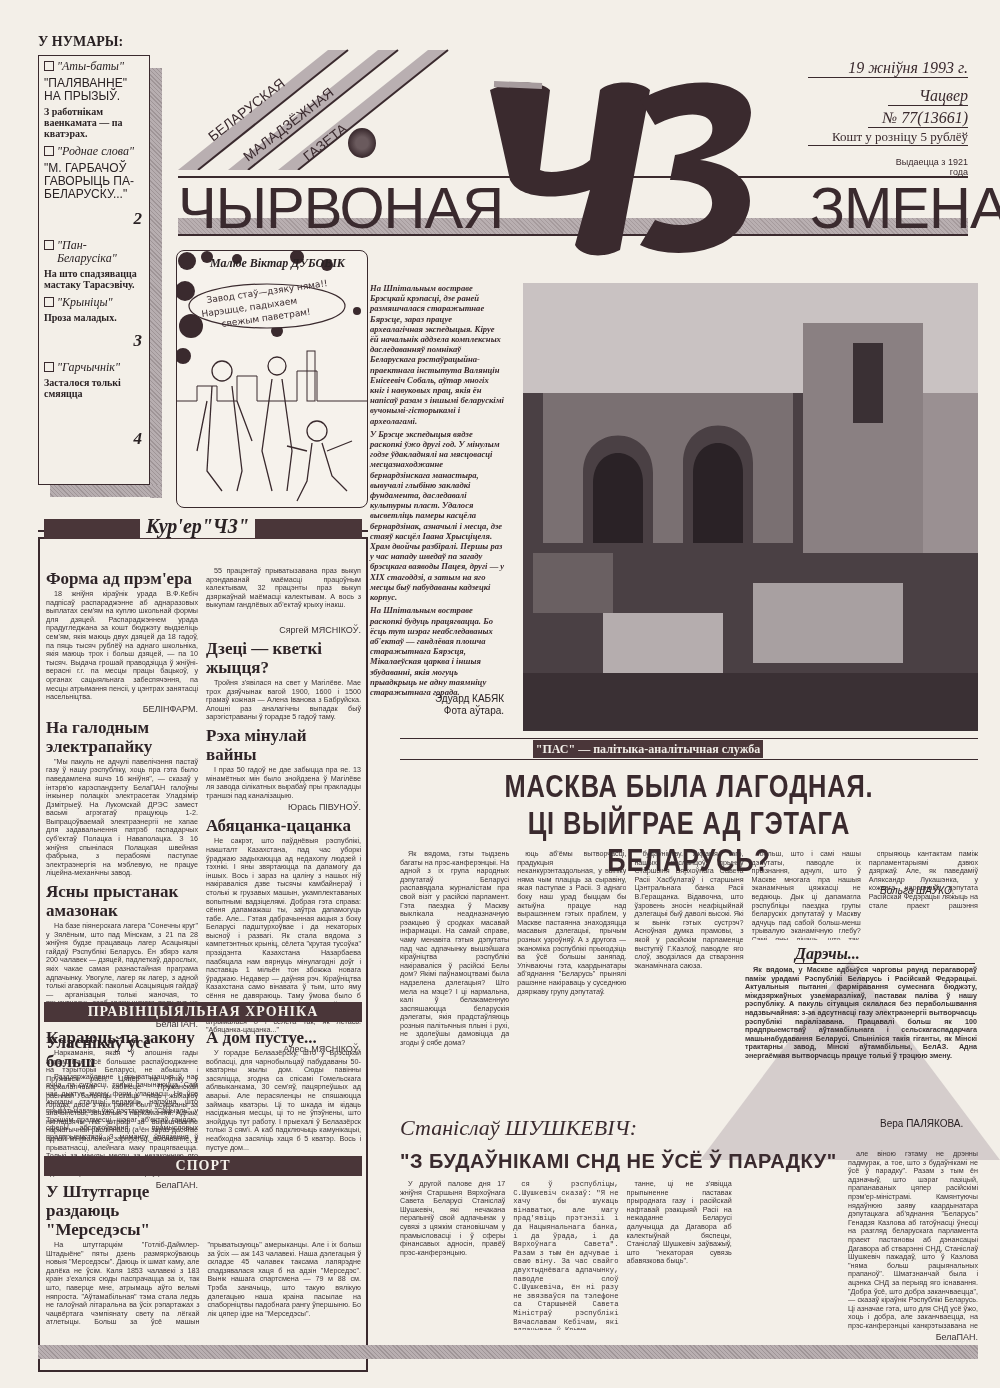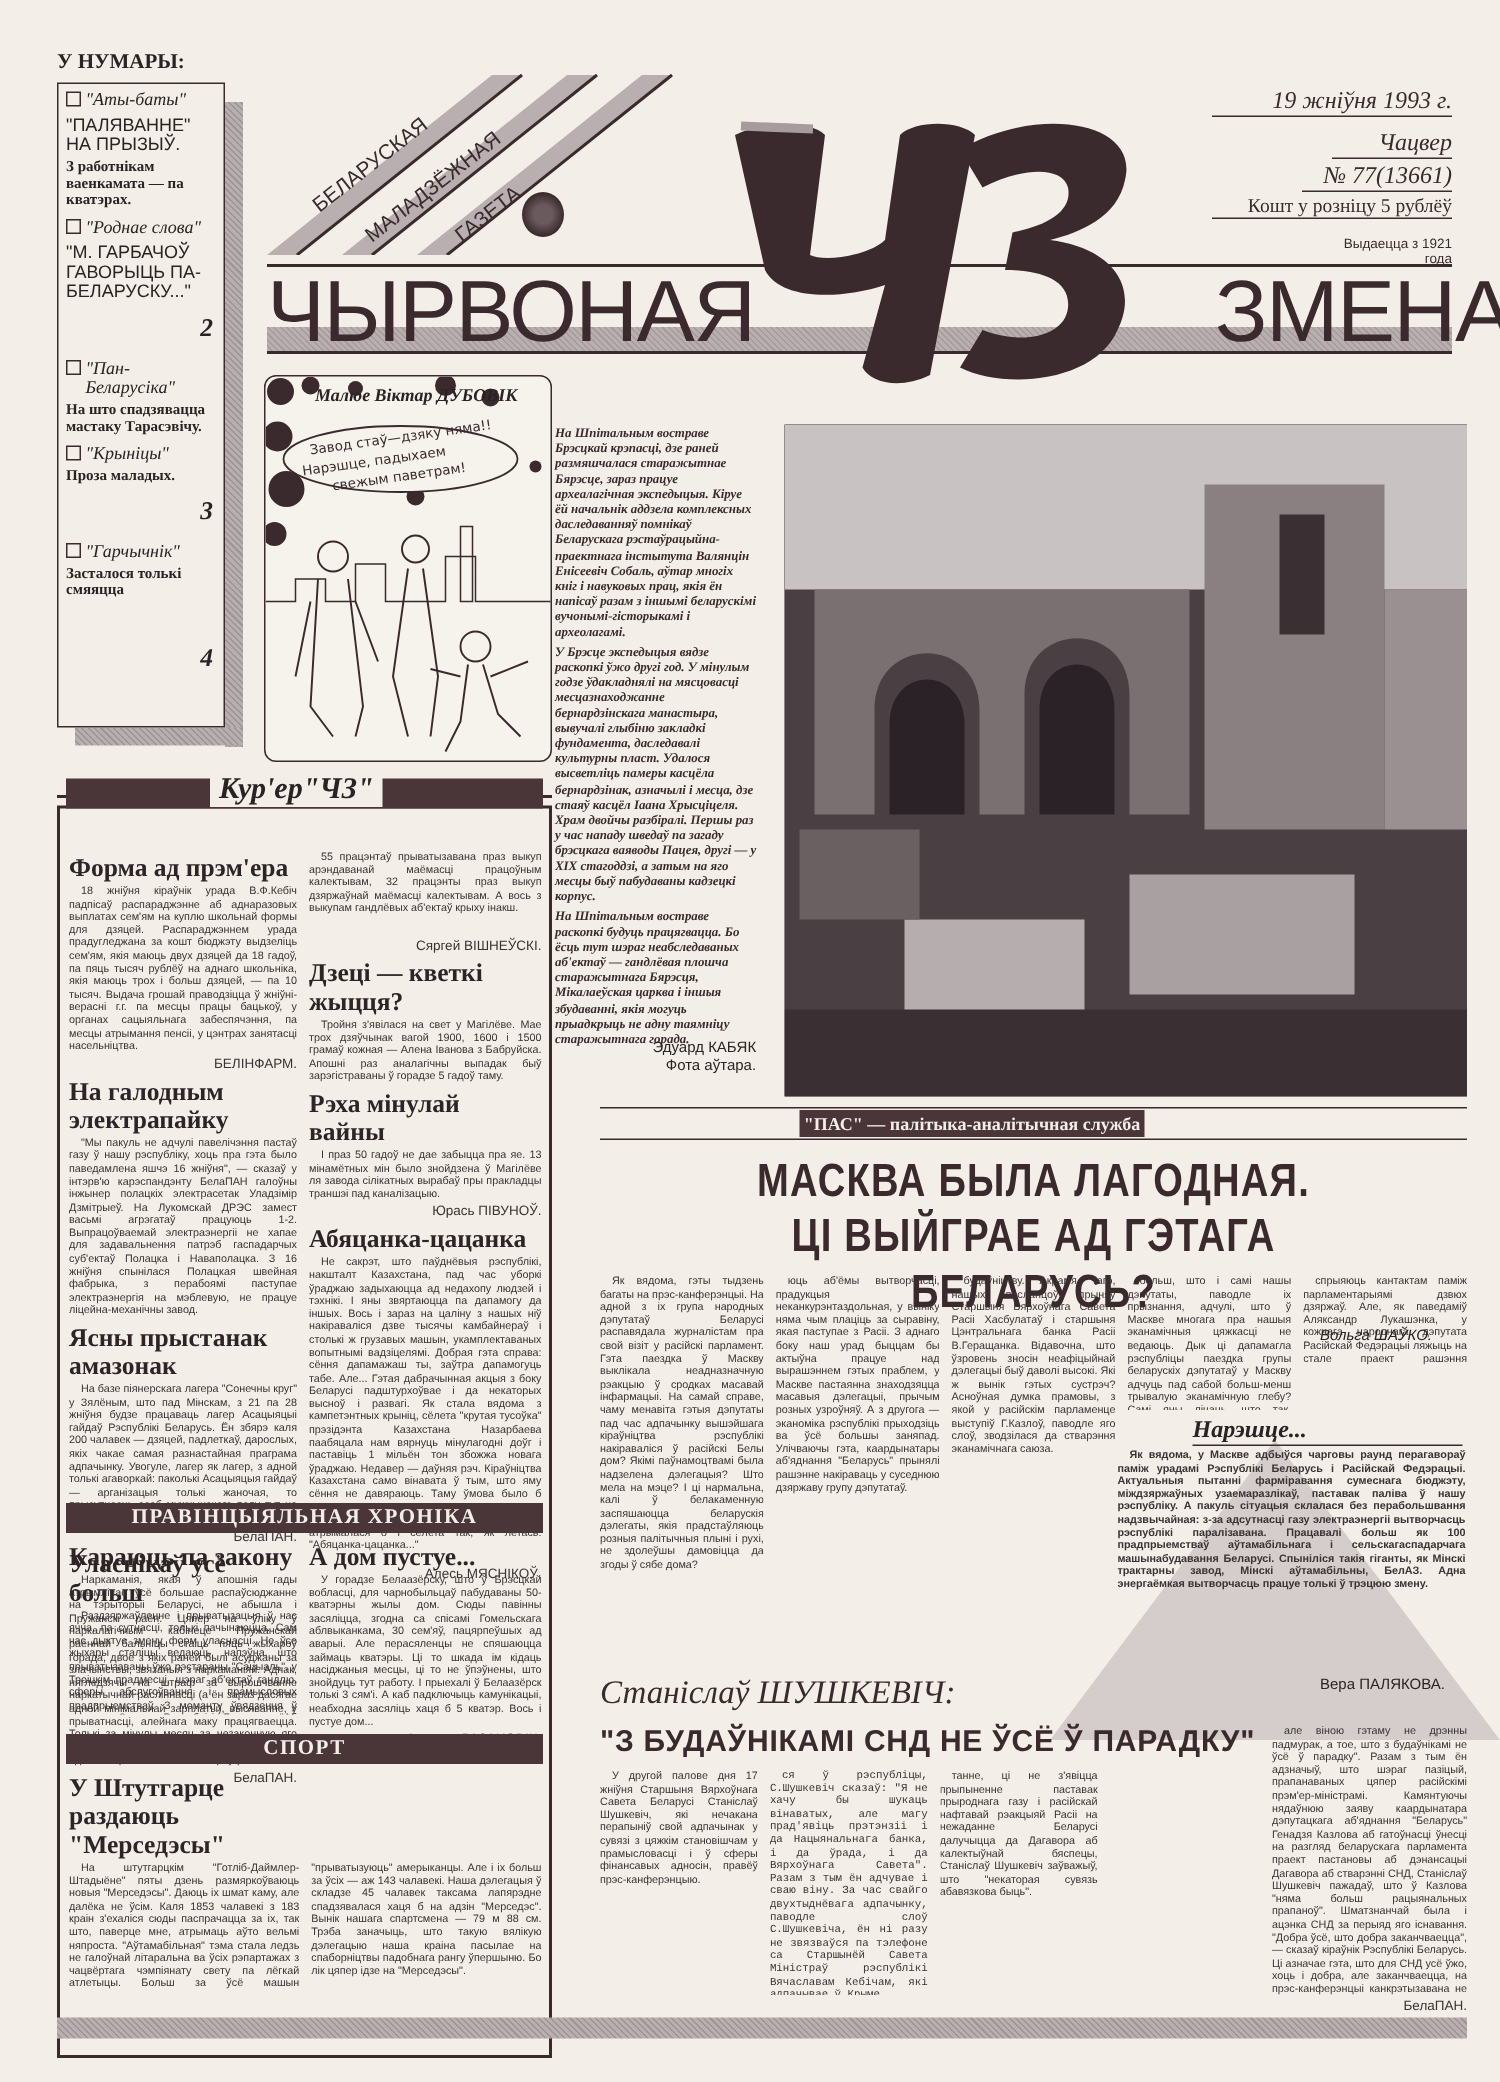--- a/index.html
+++ b/index.html
@@ -238,21 +238,21 @@
   <div class="art-title">Уласнікаў усё больш</div>
   <div class="body-text" style="height:70px;overflow:hidden;">
       <p>Раздзяржаўленне і прыватызацыя ў нас ячча, па сутнасці, толькі пачынаюцца. Сам час дыктуе змену форм уласнасці. Не ўсе жыхары сталіцы ведаюць, напэўна, што прыватызаваны ўжо рэстараны "Сацыаль", у Троіцкім прадмесці, шэраг аб'ектаў гандлю, сферы абслугоўвання і прамысловых прадпрыемстваў. З моманту ўвядзення ў дзеянне Закона Рэспублікі Беларусь "Аб прыватызацыі" (па стану на 1 ліпеня 1993 года) па рэспубліцы прыватызавана 56 прамысловых прадпрыемстваў, аб'ектаў гандлю — 47, у тым ліку за першае паўгоддзе гэтага года адпаведна — 2 і 8. З агульнай колькасці прыватызаваных аб'ектаў прамысловасці 55 працэнтаў прыватызавана праз выкуп арэндаванай маёмасці працоўным калектывам, 32 працэнты праз выкуп дзяржаўнай маёмасці калектывам. А вось з выкупам гандлёвых аб'ектаў крыху інакш: чацвёртая частка з іх выкуплена прыватнымі асобамі, 30 працэнтаў з дапамогай выкупу арэндаванай, і 28 працэнтаў — праз выкуп дзяржаўнай маёмасці працоўным калектывам. 13 працэнтаў прыватызаваных аб'ектаў гандлю прададзены на конкурснай аснове. Як бачна з гэтай статыстыкі, большасць уласнасці ў нас усё ж пакуль застаецца калектыўнай.</p>
     </div>
 </div>
 
 <div class="abs" style="left:206px;top:567px;width:155px;">
   <div class="body-text" style="height:56px;overflow:hidden;">
       <p>55 працэнтаў прыватызавана праз выкуп арэндаванай маёмасці працоўным калектывам, 32 працэнты праз выкуп дзяржаўнай маёмасці калектывам. А вось з выкупам гандлёвых аб'ектаў крыху інакш.</p>
     </div>
-  <div class="byline">Сяргей ВІШНЕЎСКІ.</div>
+  <div class="byline">Сяргей МЯСНІКОЎ.</div>
   <div class="art-title">Дзеці — кветкі жыцця?</div>
   <div class="body-text">
       <p>Тройня з'явілася на свет у Магілёве. Мае трох дзяўчынак вагой 1900, 1600 і 1500 грамаў кожная — Алена Іванова з Бабруйска. Апошні раз аналагічны выпадак быў зарэгістраваны ў горадзе 5 гадоў таму.</p>
     </div>
   <div class="art-title">Рэха мінулай вайны</div>
   <div class="body-text">
       <p>І праз 50 гадоў не дае забыцца пра яе. 13 мінамётных мін было знойдзена ў Магілёве ля завода сілікатных вырабаў пры пракладцы траншэі пад каналізацыю.</p>
     </div>
   <div class="byline">Юрась ПІВУНОЎ.</div>
   <div class="art-title">Абяцанка-цацанка</div>
@@ -306,21 +306,21 @@
   <div class="body-text" style="height:90px;overflow:hidden;">
       <p>больш, што і самі нашы дэпутаты, паводле іх прызнання, адчулі, што ў Маскве многага пра нашыя эканамічныя цяжкасці не ведаюць. Дык ці дапамагла рэспубліцы паездка групы беларускіх дэпутатаў у Маскву адчуць пад сабой больш-менш трывалую эканамічную глебу? Самі яны лічаць, што так. Думаецца, што можна згадзіцца з адным: такія візіты</p>
     </div>
   <div class="body-text" style="height:60px;overflow:hidden;">
       <p>спрыяюць кантактам паміж парламентарыямі дзвюх дзяржаў. Але, як паведаміў Аляксандр Лукашэнка, у кожнага народнага дэпутата Расійскай Федэрацыі ляжыць на стале праект рашэння Вярхоўнага Савета аб дэнансацыі Белавежскіх пагадненняў. Зрэшты, на гэтым тыдні беларускія прадпрыемствы па-ранейшаму спынялі работу з-за недахопу паліва...</p>
     </div>
 </div>
 <div class="abs" id="pol-author">Вольга ШАЎКО.</div>
 
 <div class="abs" id="darechy-tri"></div>
-<div class="abs" id="darechy-title">Нарэшце...</div>
+<div class="abs" id="darechy-title">Дарэчы...</div>
 <div class="abs body-text" id="darechy-text">
     <p>Як вядома, у Маскве адбыўся чарговы раунд перагавораў паміж урадамі Рэспублікі Беларусь і Расійскай Федэрацыі. Актуальныя пытанні фарміравання сумеснага бюджэту, міждзяржаўных узаемаразлікаў, паставак паліва ў нашу рэспубліку. А пакуль сітуацыя склалася без перабольшвання надзвычайная: з-за адсутнасці газу электраэнергіі вытворчасць рэспублікі паралізавана. Працавалі больш як 100 прадпрыемстваў аўтамабільнага і сельскагаспадарчага машынабудавання Беларусі. Спыніліся такія гіганты, як Мінскі трактарны завод, Мінскі аўтамабільны, БелАЗ. Адна энергаёмкая вытворчасць працуе толькі ў трэцюю змену.</p>
   </div>
 <div class="abs" id="darechy-author">Вера ПАЛЯКОВА.</div>
 
 <div class="abs" id="shush-name">Станіслаў ШУШКЕВІЧ:</div>
 <div class="abs" id="shush-headline">"З БУДАЎНІКАМІ СНД НЕ ЎСЁ Ў ПАРАДКУ"</div>
 <div class="abs" id="shush-cols">
   <div class="body-text" style="height:150px;overflow:hidden;">
       <p>У другой палове дня 17 жніўня Старшыня Вярхоўнага Савета Беларусі Станіслаў Шушкевіч, які нечакана перапыніў свой адпачынак у сувязі з цяжкім становішчам у прамысловасці і ў сферы фінансавых адносін, правёў прэс-канферэнцыю.</p>

